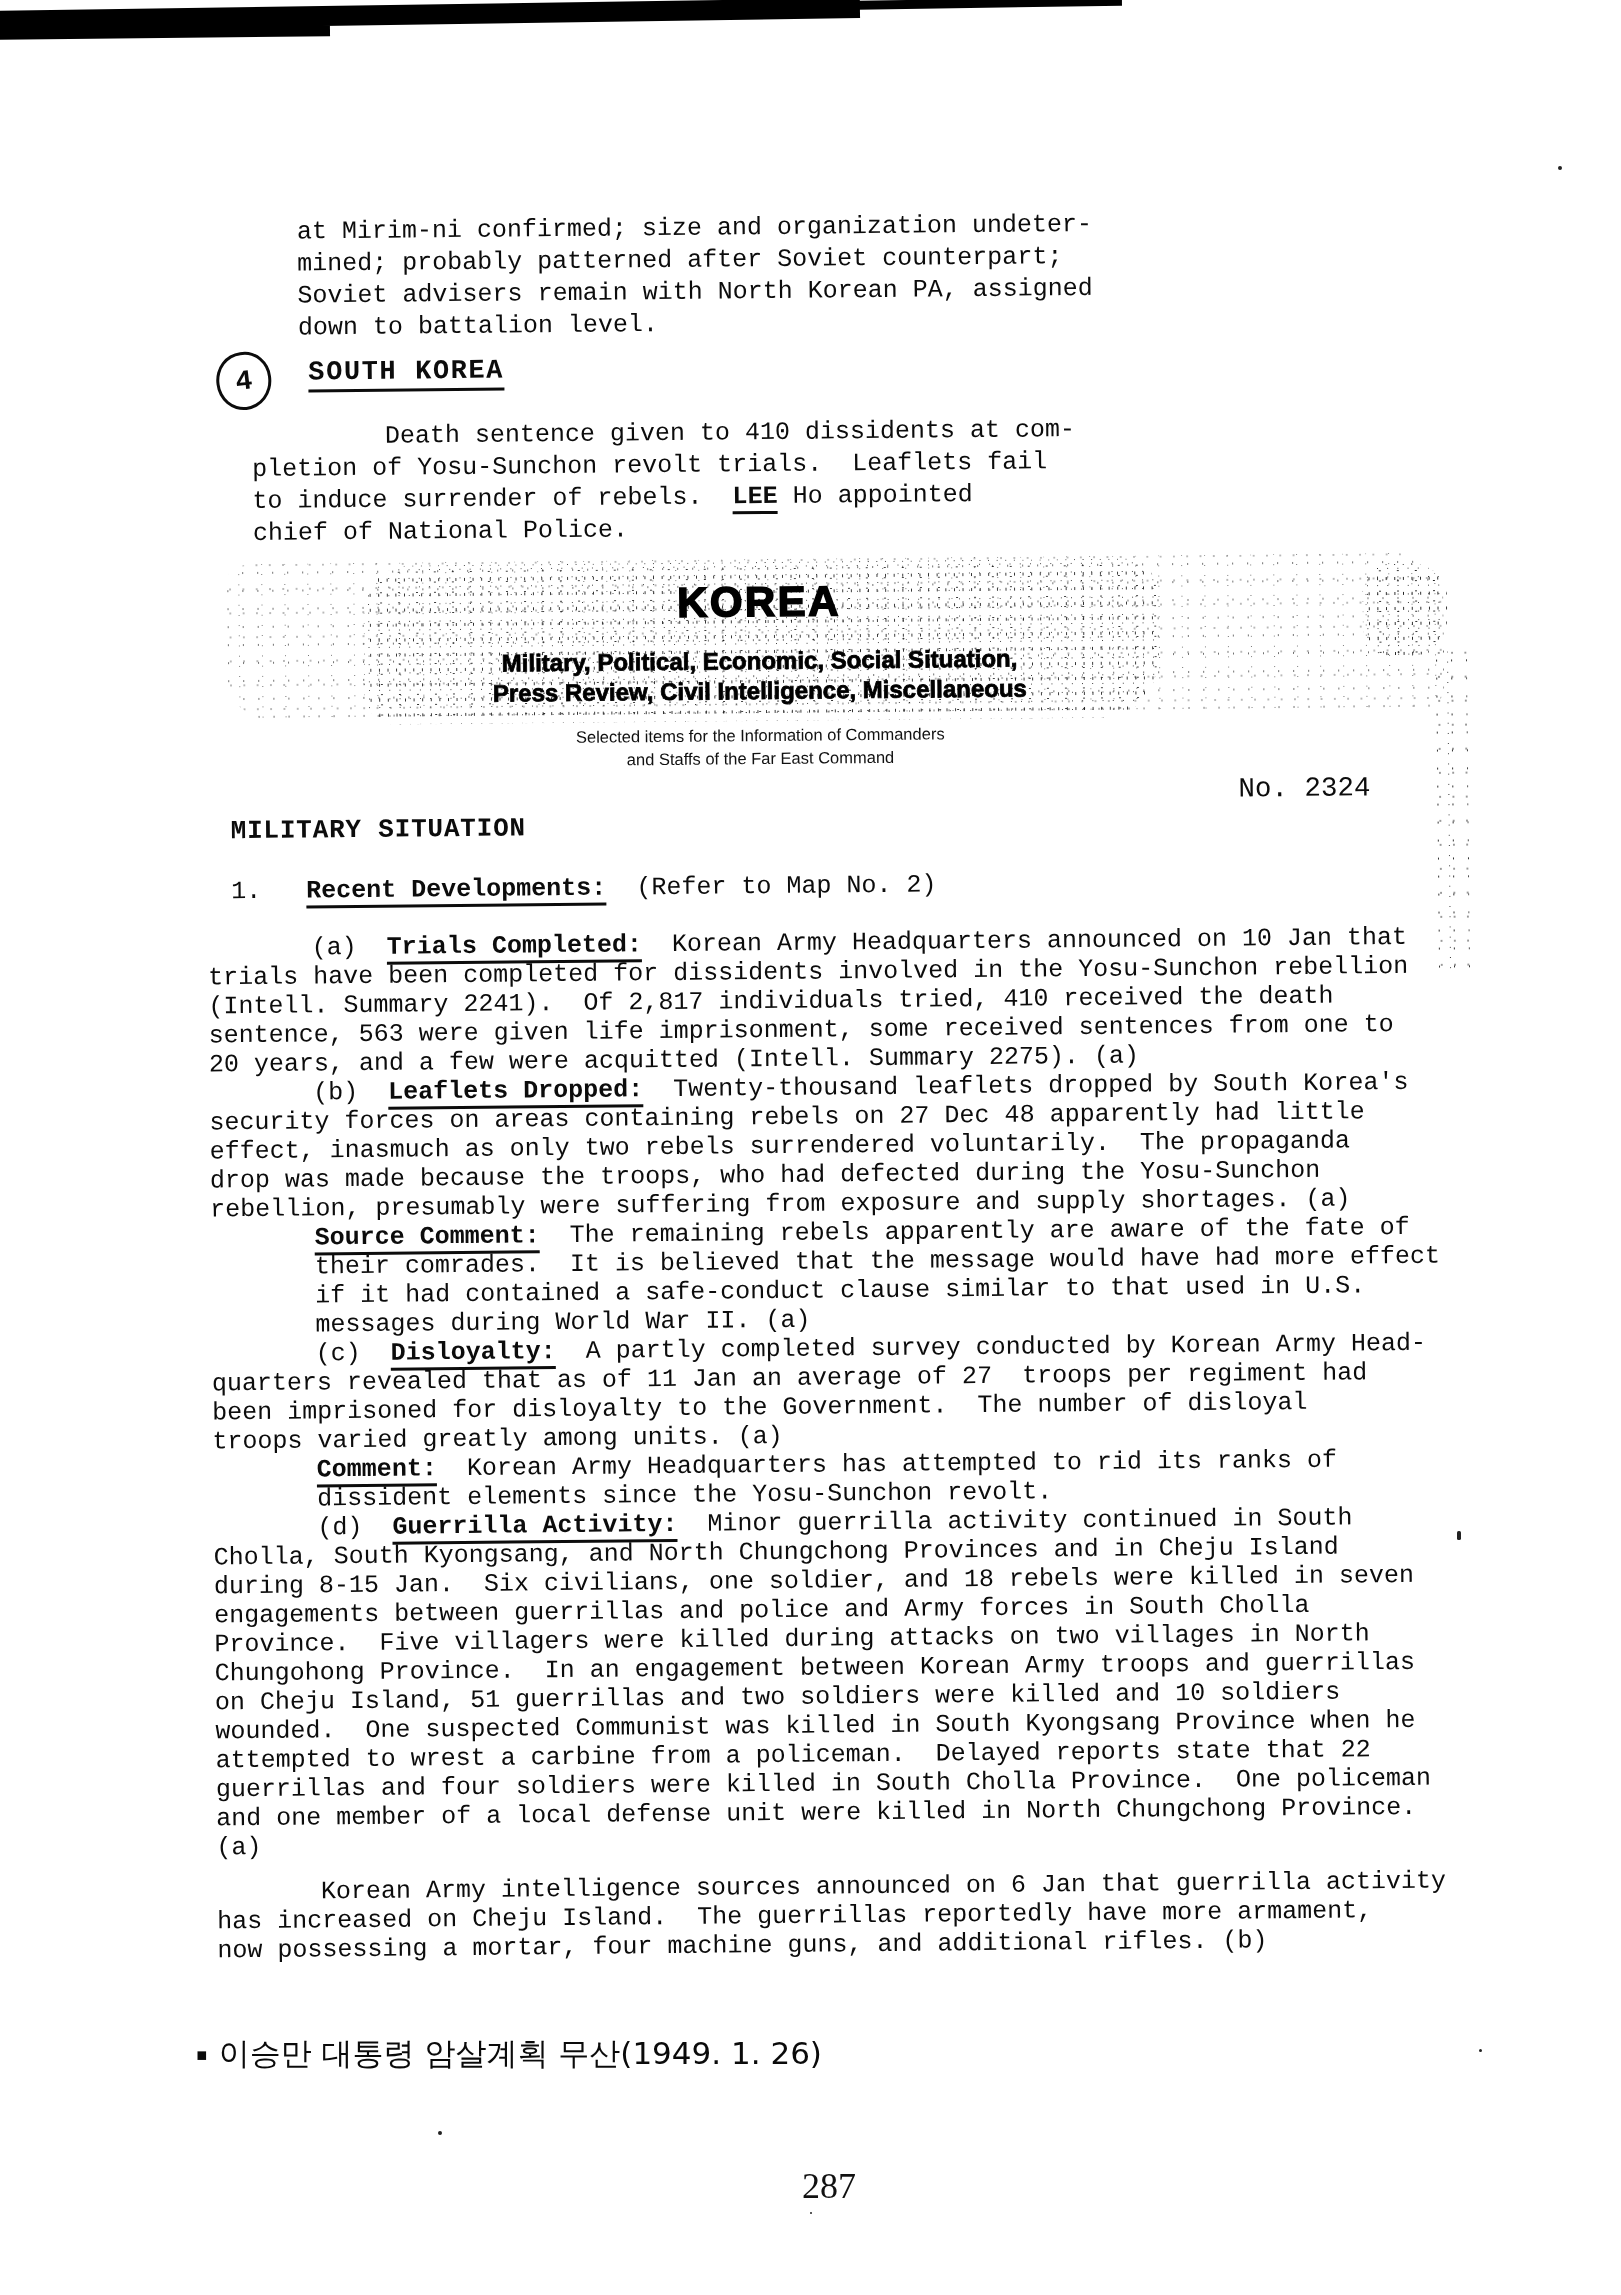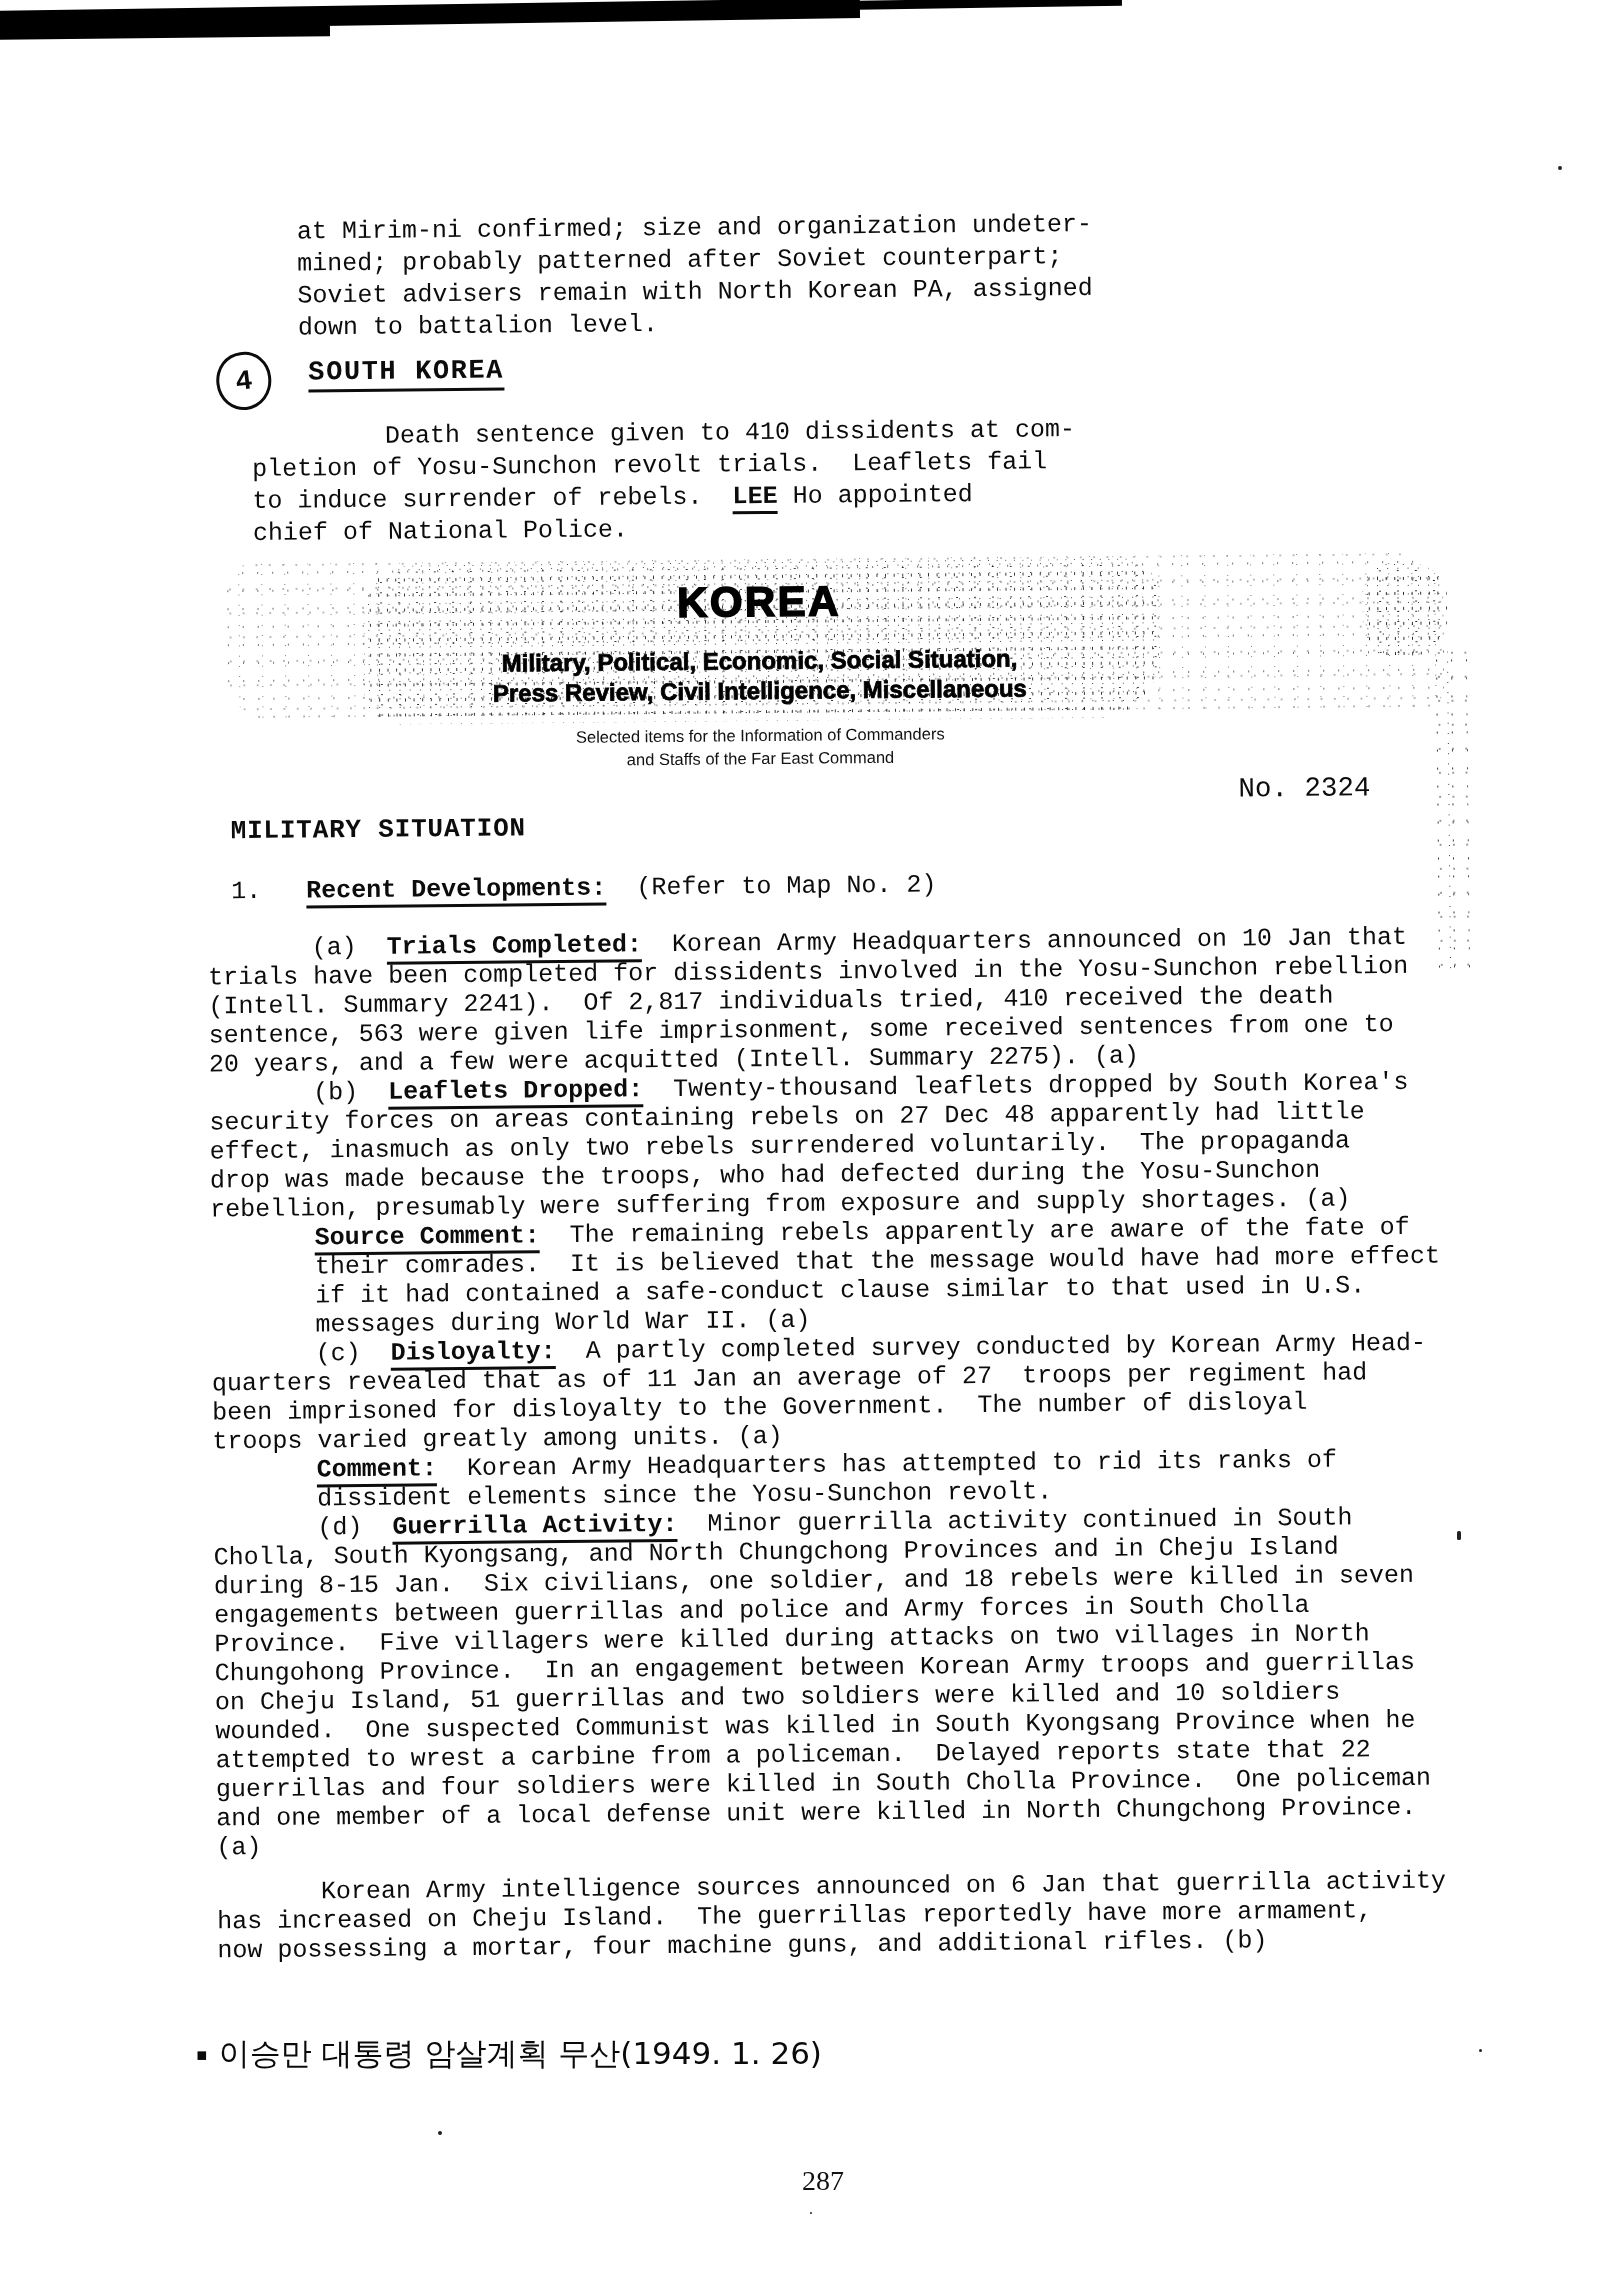--- a/index.html
+++ b/index.html
@@ -72,21 +72,21 @@
 
   .bodytext{position:absolute;left:210px;top:934px;}
   .bodytext .bline{line-height:29px;}
 
   
   .annotation{position:absolute;left:196px;top:2032px;height:44px;
               font-family:"DejaVu Sans","Liberation Sans",sans-serif;font-size:31px;color:#0a0a0a;
               display:flex;align-items:center;}
   .annotation .bullet{font-size:17.3px;margin-right:11px;}
   .pageno{position:absolute;left:802px;top:2165px;font-family:"Liberation Serif","DejaVu Serif",serif;
-          font-size:28px;color:#111;}
+          font-size:36px;color:#111;}
   .fleck{position:absolute;background:#222;border-radius:50%;}
 </style>
 </head>
 <body>
 
 <div class="scan-band"></div>
 <div class="scan-band2"></div>
 <div class="scan-band3"></div>
 
 <div class="doc">

